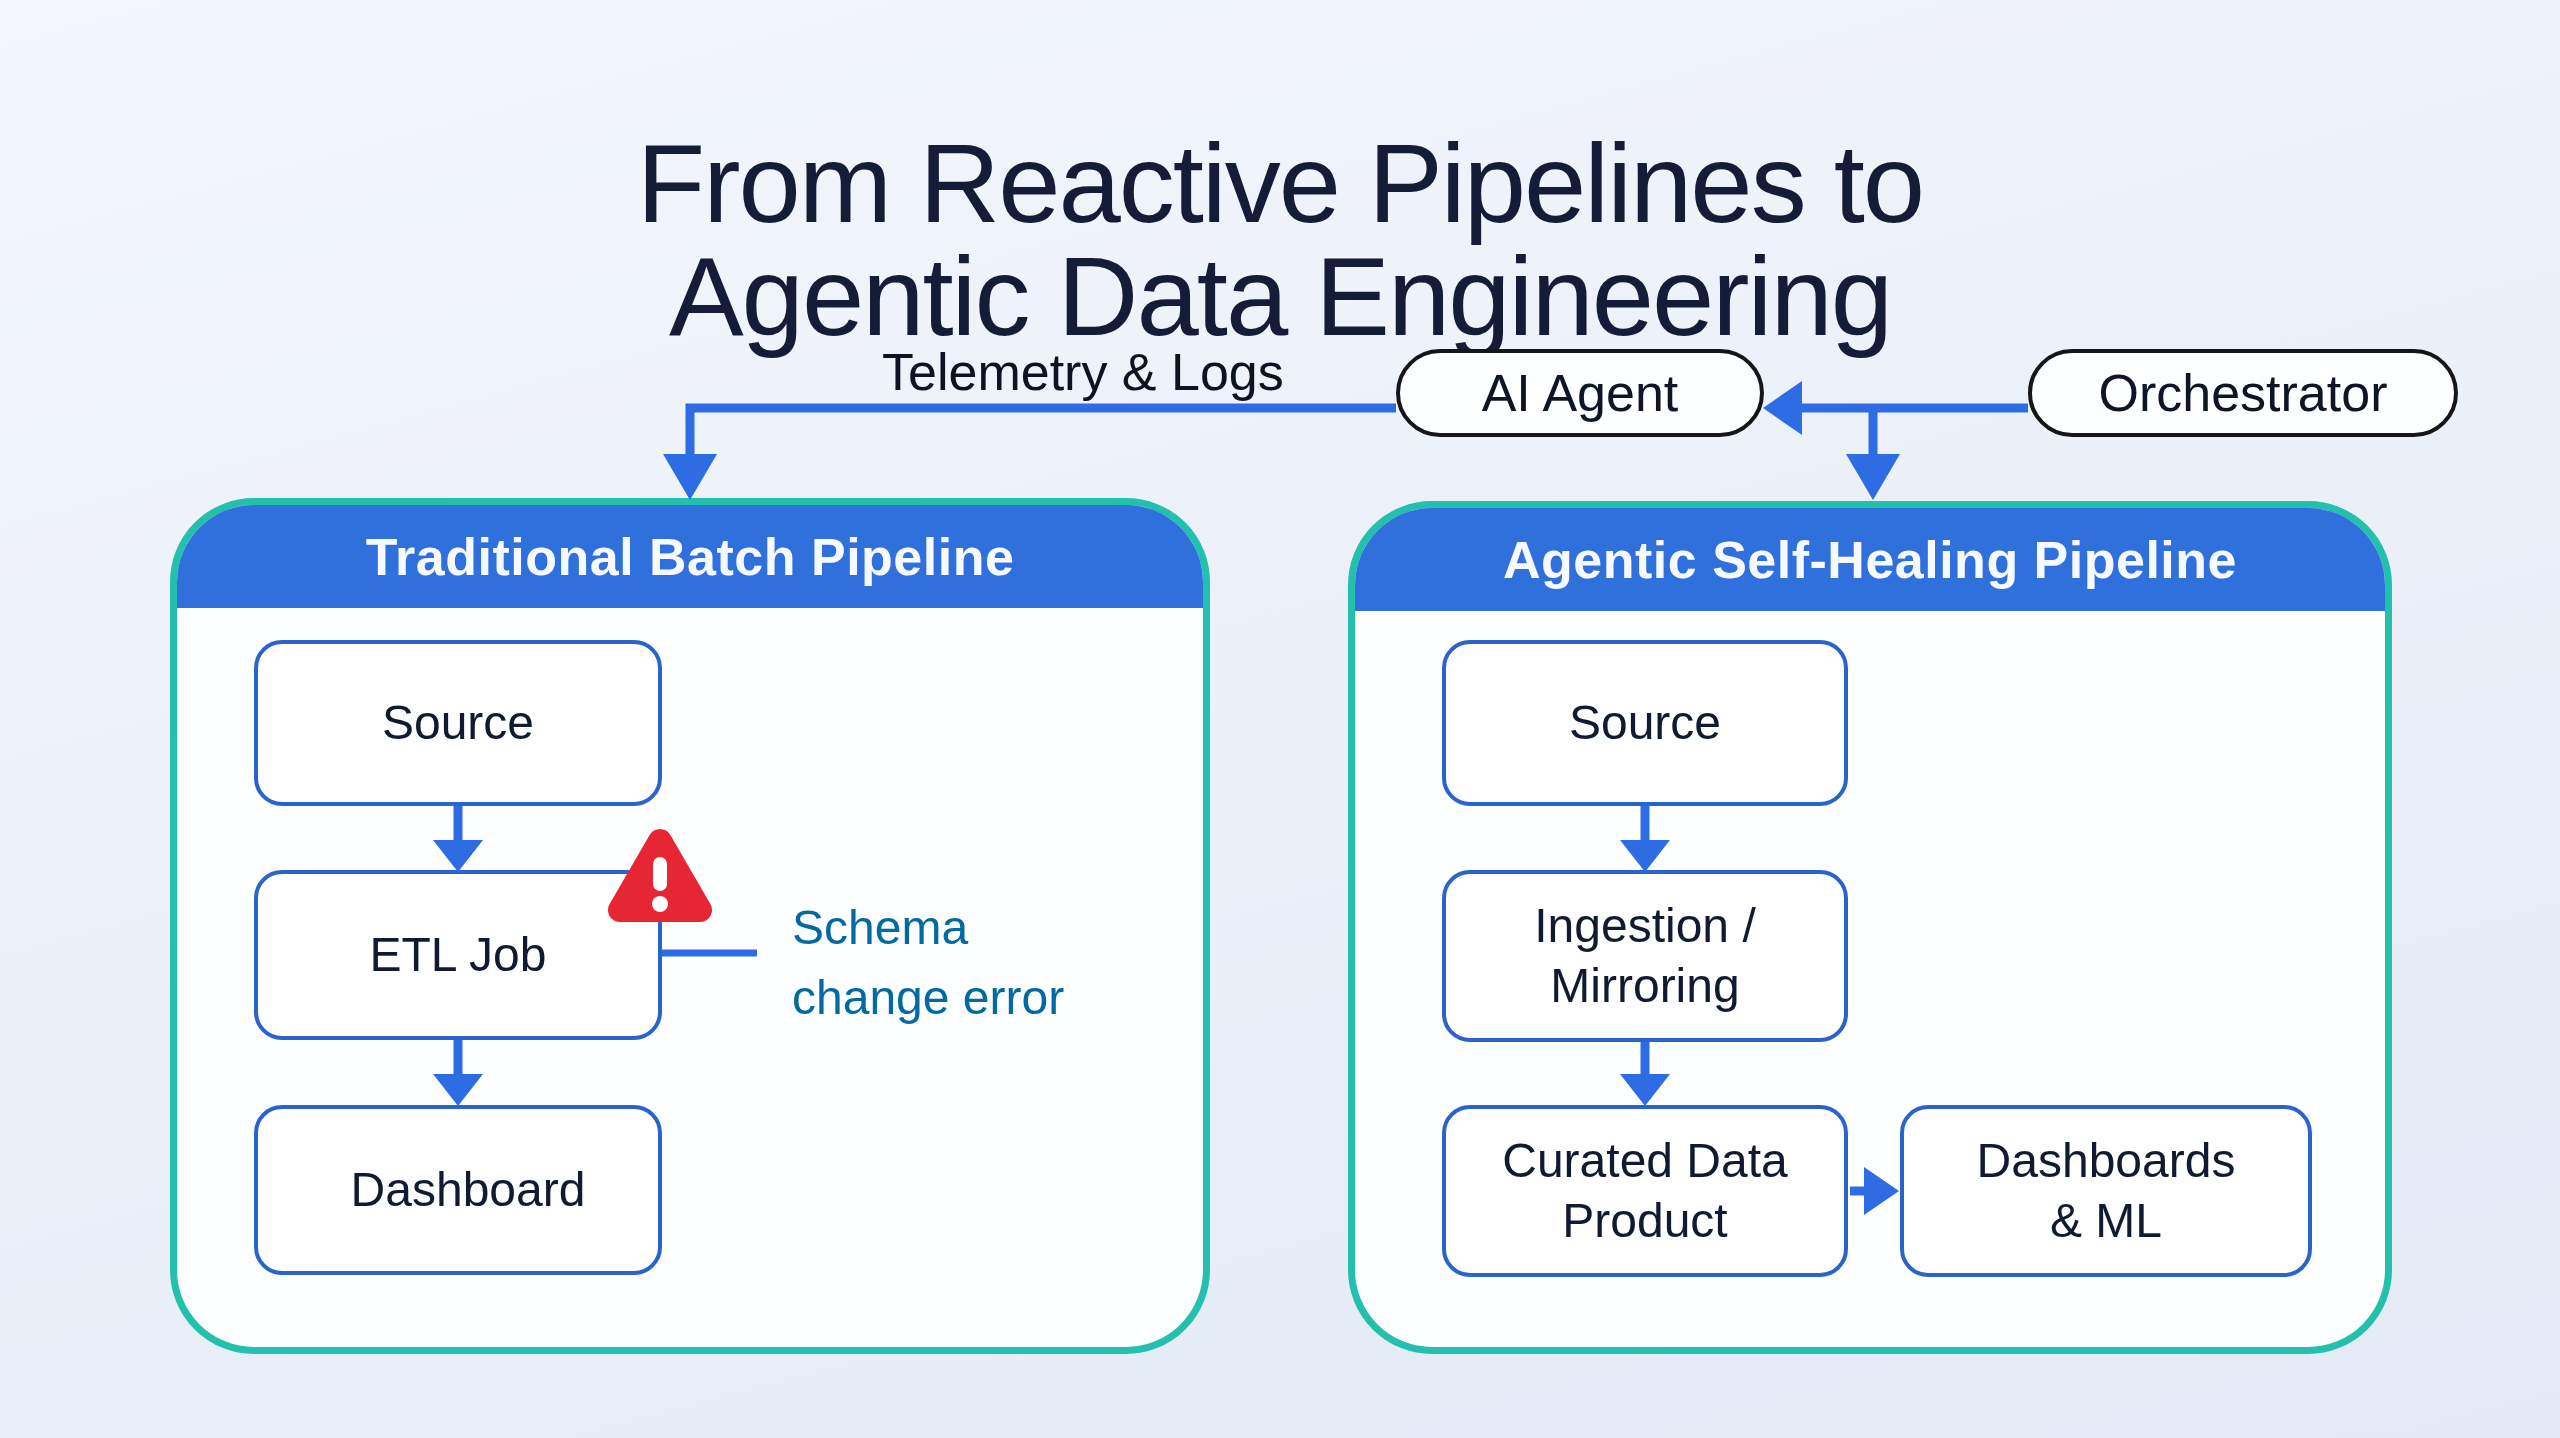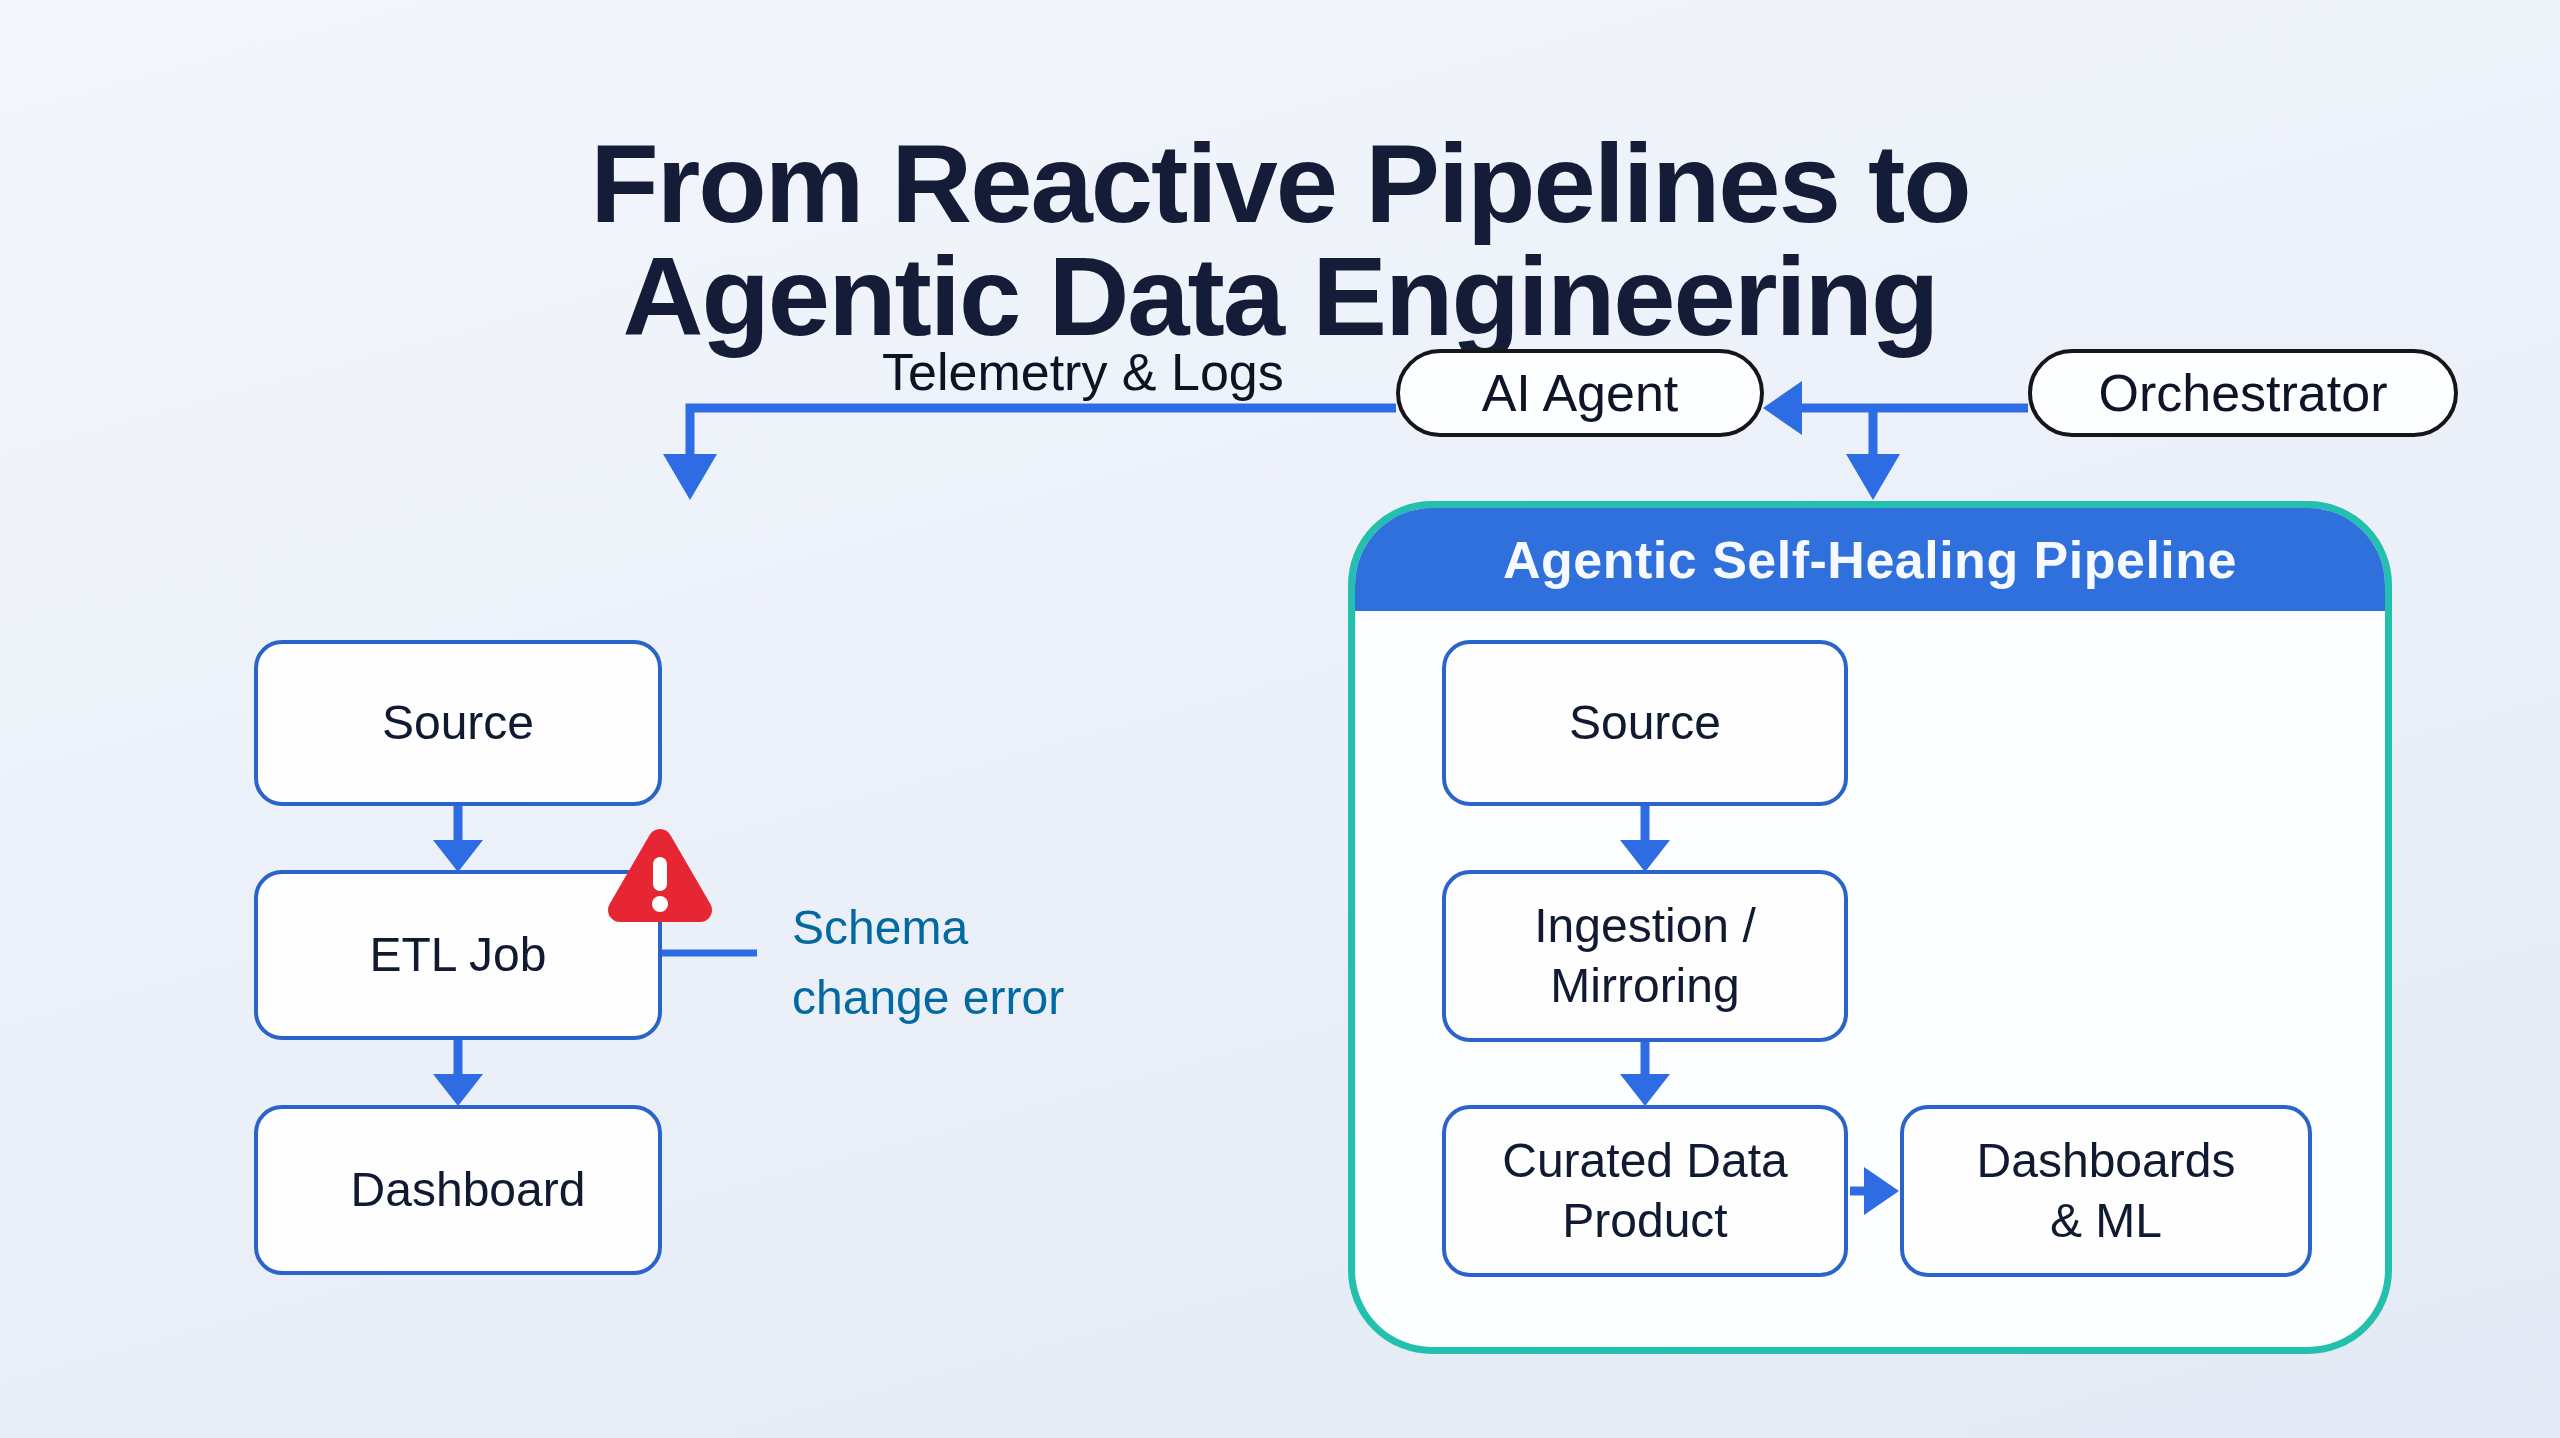--- a/index.html
+++ b/index.html
@@ -6,21 +6,21 @@
   body{
     width:2560px;height:1438px;position:relative;overflow:hidden;
     font-family:"Liberation Sans", sans-serif;
     background:linear-gradient(165deg,#f3f6fc 0%,#edf1f9 40%,#e7edf7 75%,#e4eaf5 100%);
   }
   .canvas{position:absolute;inset:0;}
 
   
   .title{
     position:absolute;top:52px;left:0;width:2560px;
-    text-align:center;font-weight:bold;font-size:112px;line-height:113px;
+    text-align:center;font-weight:normal;font-size:112px;line-height:113px;
     letter-spacing:-2px;color:#151c38;white-space:pre-line;
   }
 
   
   .telemetry-label{
     position:absolute;left:882px;top:342px;font-size:52px;color:#0c1322;
   }
   .pill{
     position:absolute;height:88px;box-sizing:border-box;
     background:#fdfeff;border:4px solid #16161a;border-radius:60px;
@@ -79,20 +79,23 @@
   <div class="telemetry-label">Telemetry &amp; Logs</div>
 
   <div class="pill ai-agent">
     <span>AI Agent</span>
   </div>
 
   <div class="pill orchestrator">
     <span>Orchestrator</span>
   </div>
 
+  <section class="panel left">
+    <div class="panel-header">Traditional Batch Pipeline</div>
+  </section>
   <div class="node src-l">Source</div>
   <div class="node etl">ETL Job</div>
   <div class="node dash">Dashboard</div>
   <div class="schema-note">Schema
 change error</div>
 
   <section class="panel right">
     <div class="panel-header">Agentic Self-Healing Pipeline</div>
   </section>
   <div class="node src-r">Source</div>

